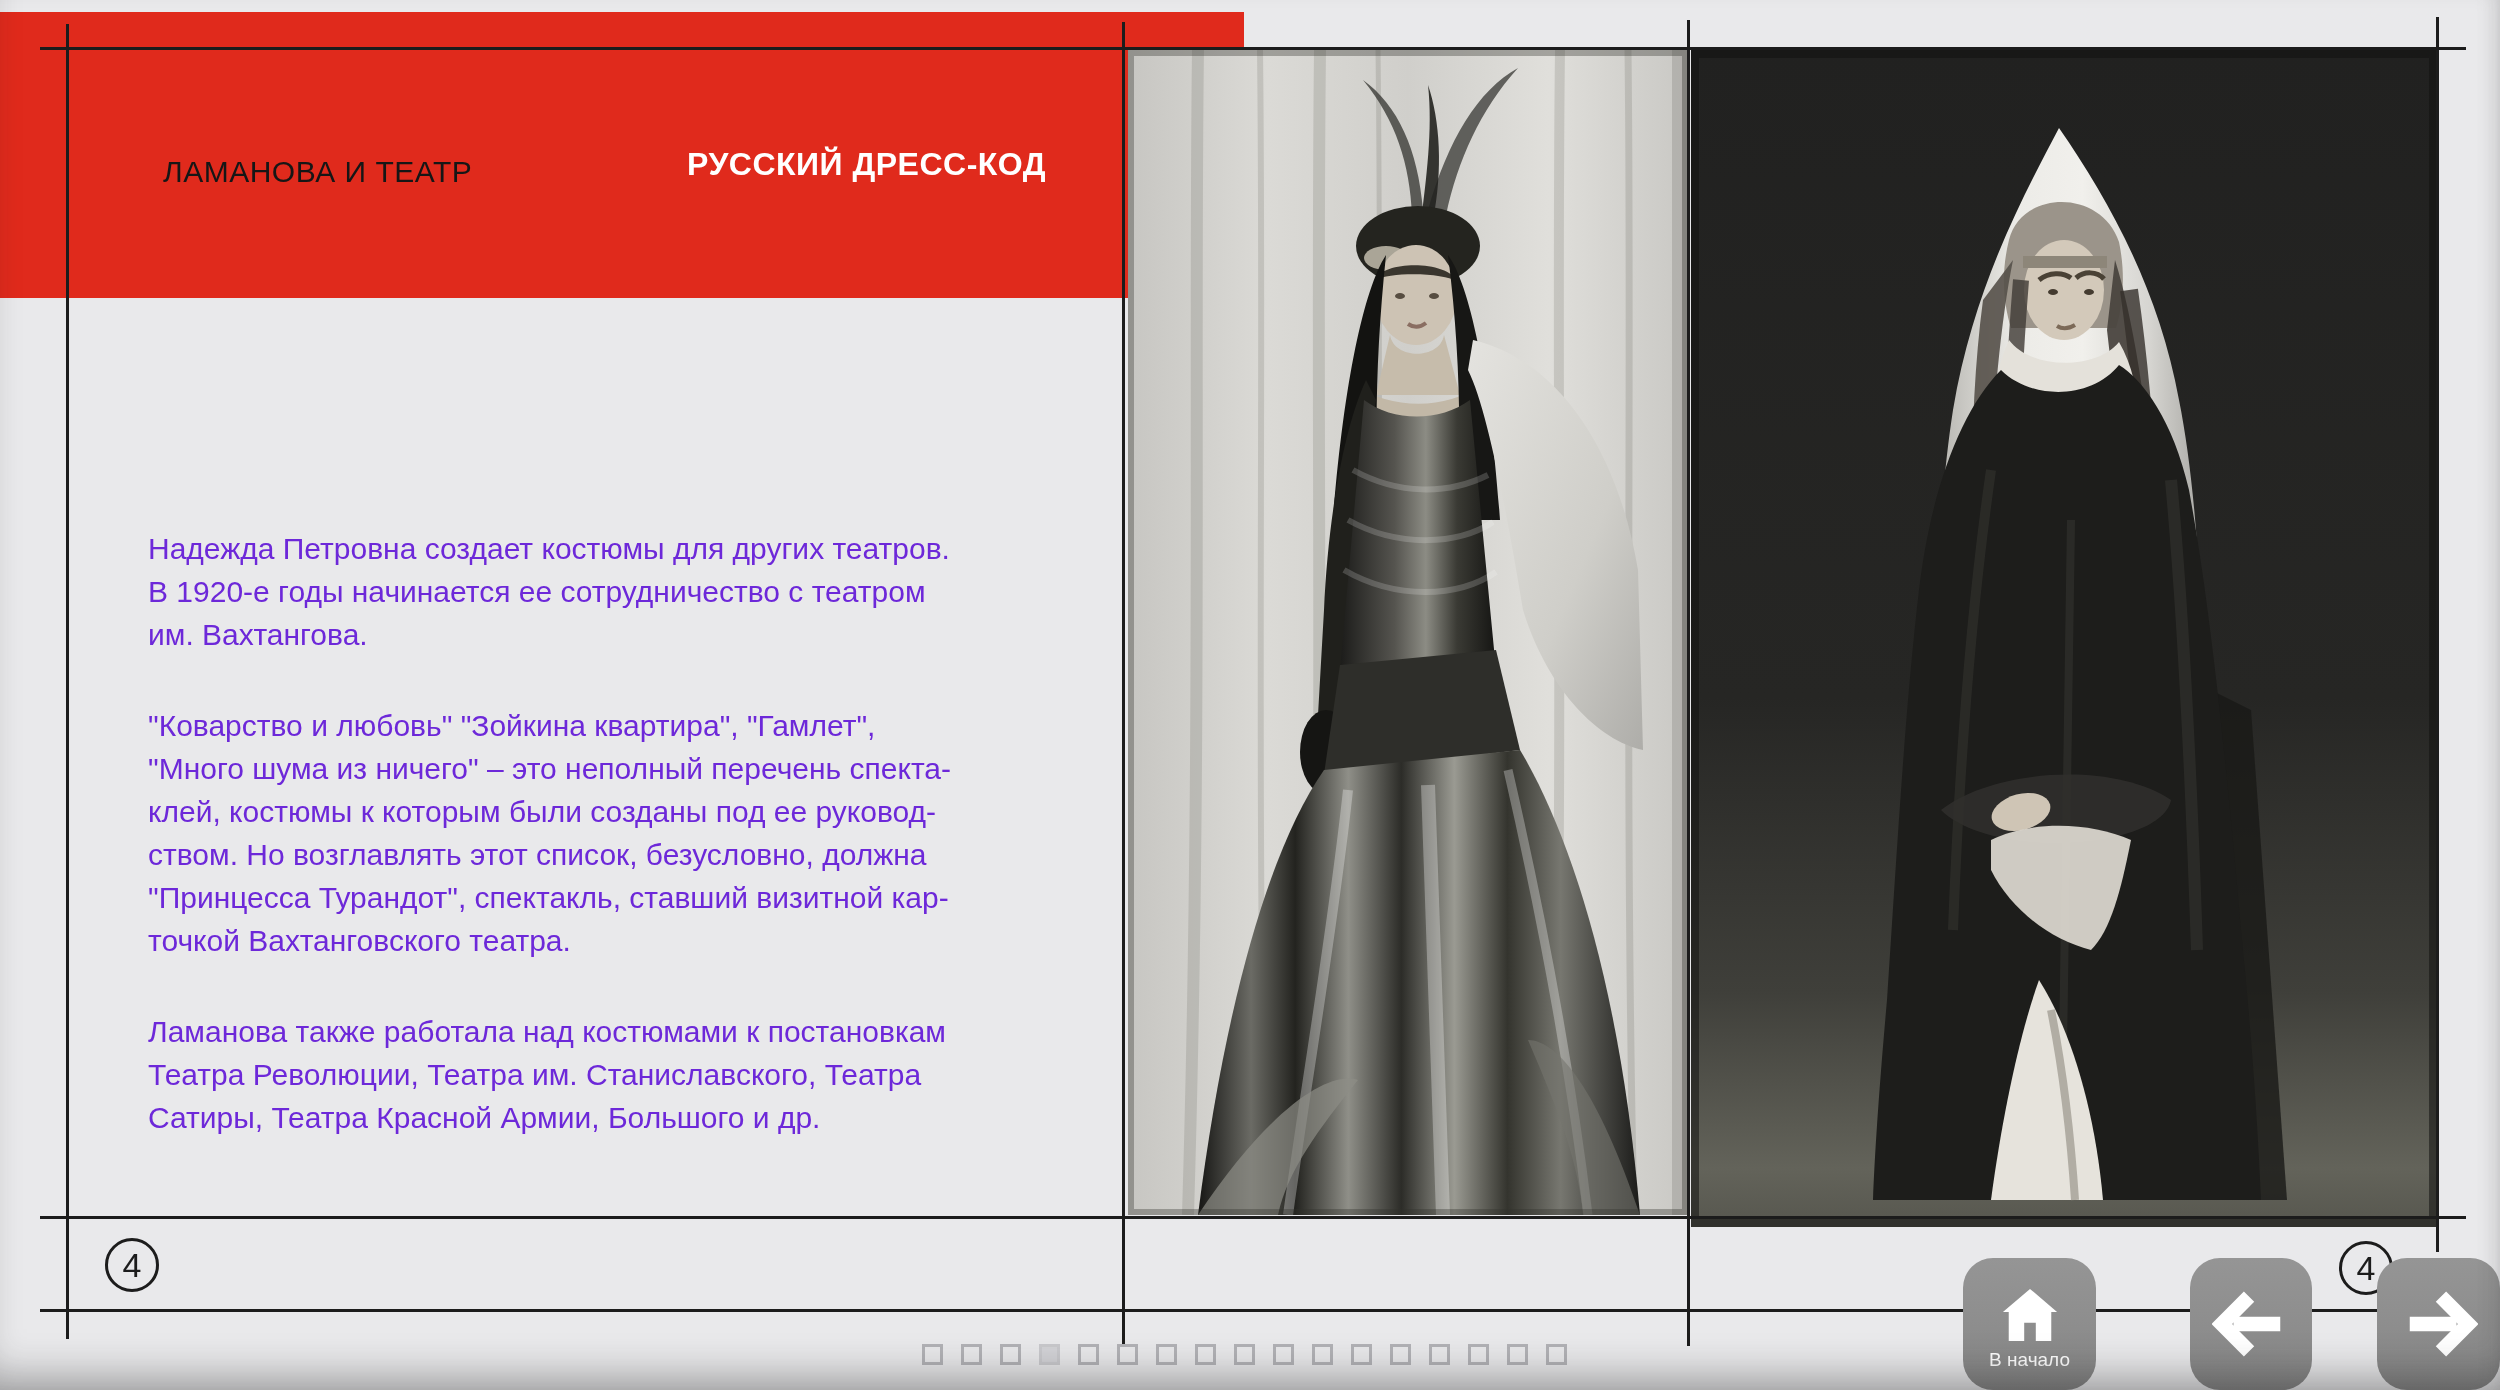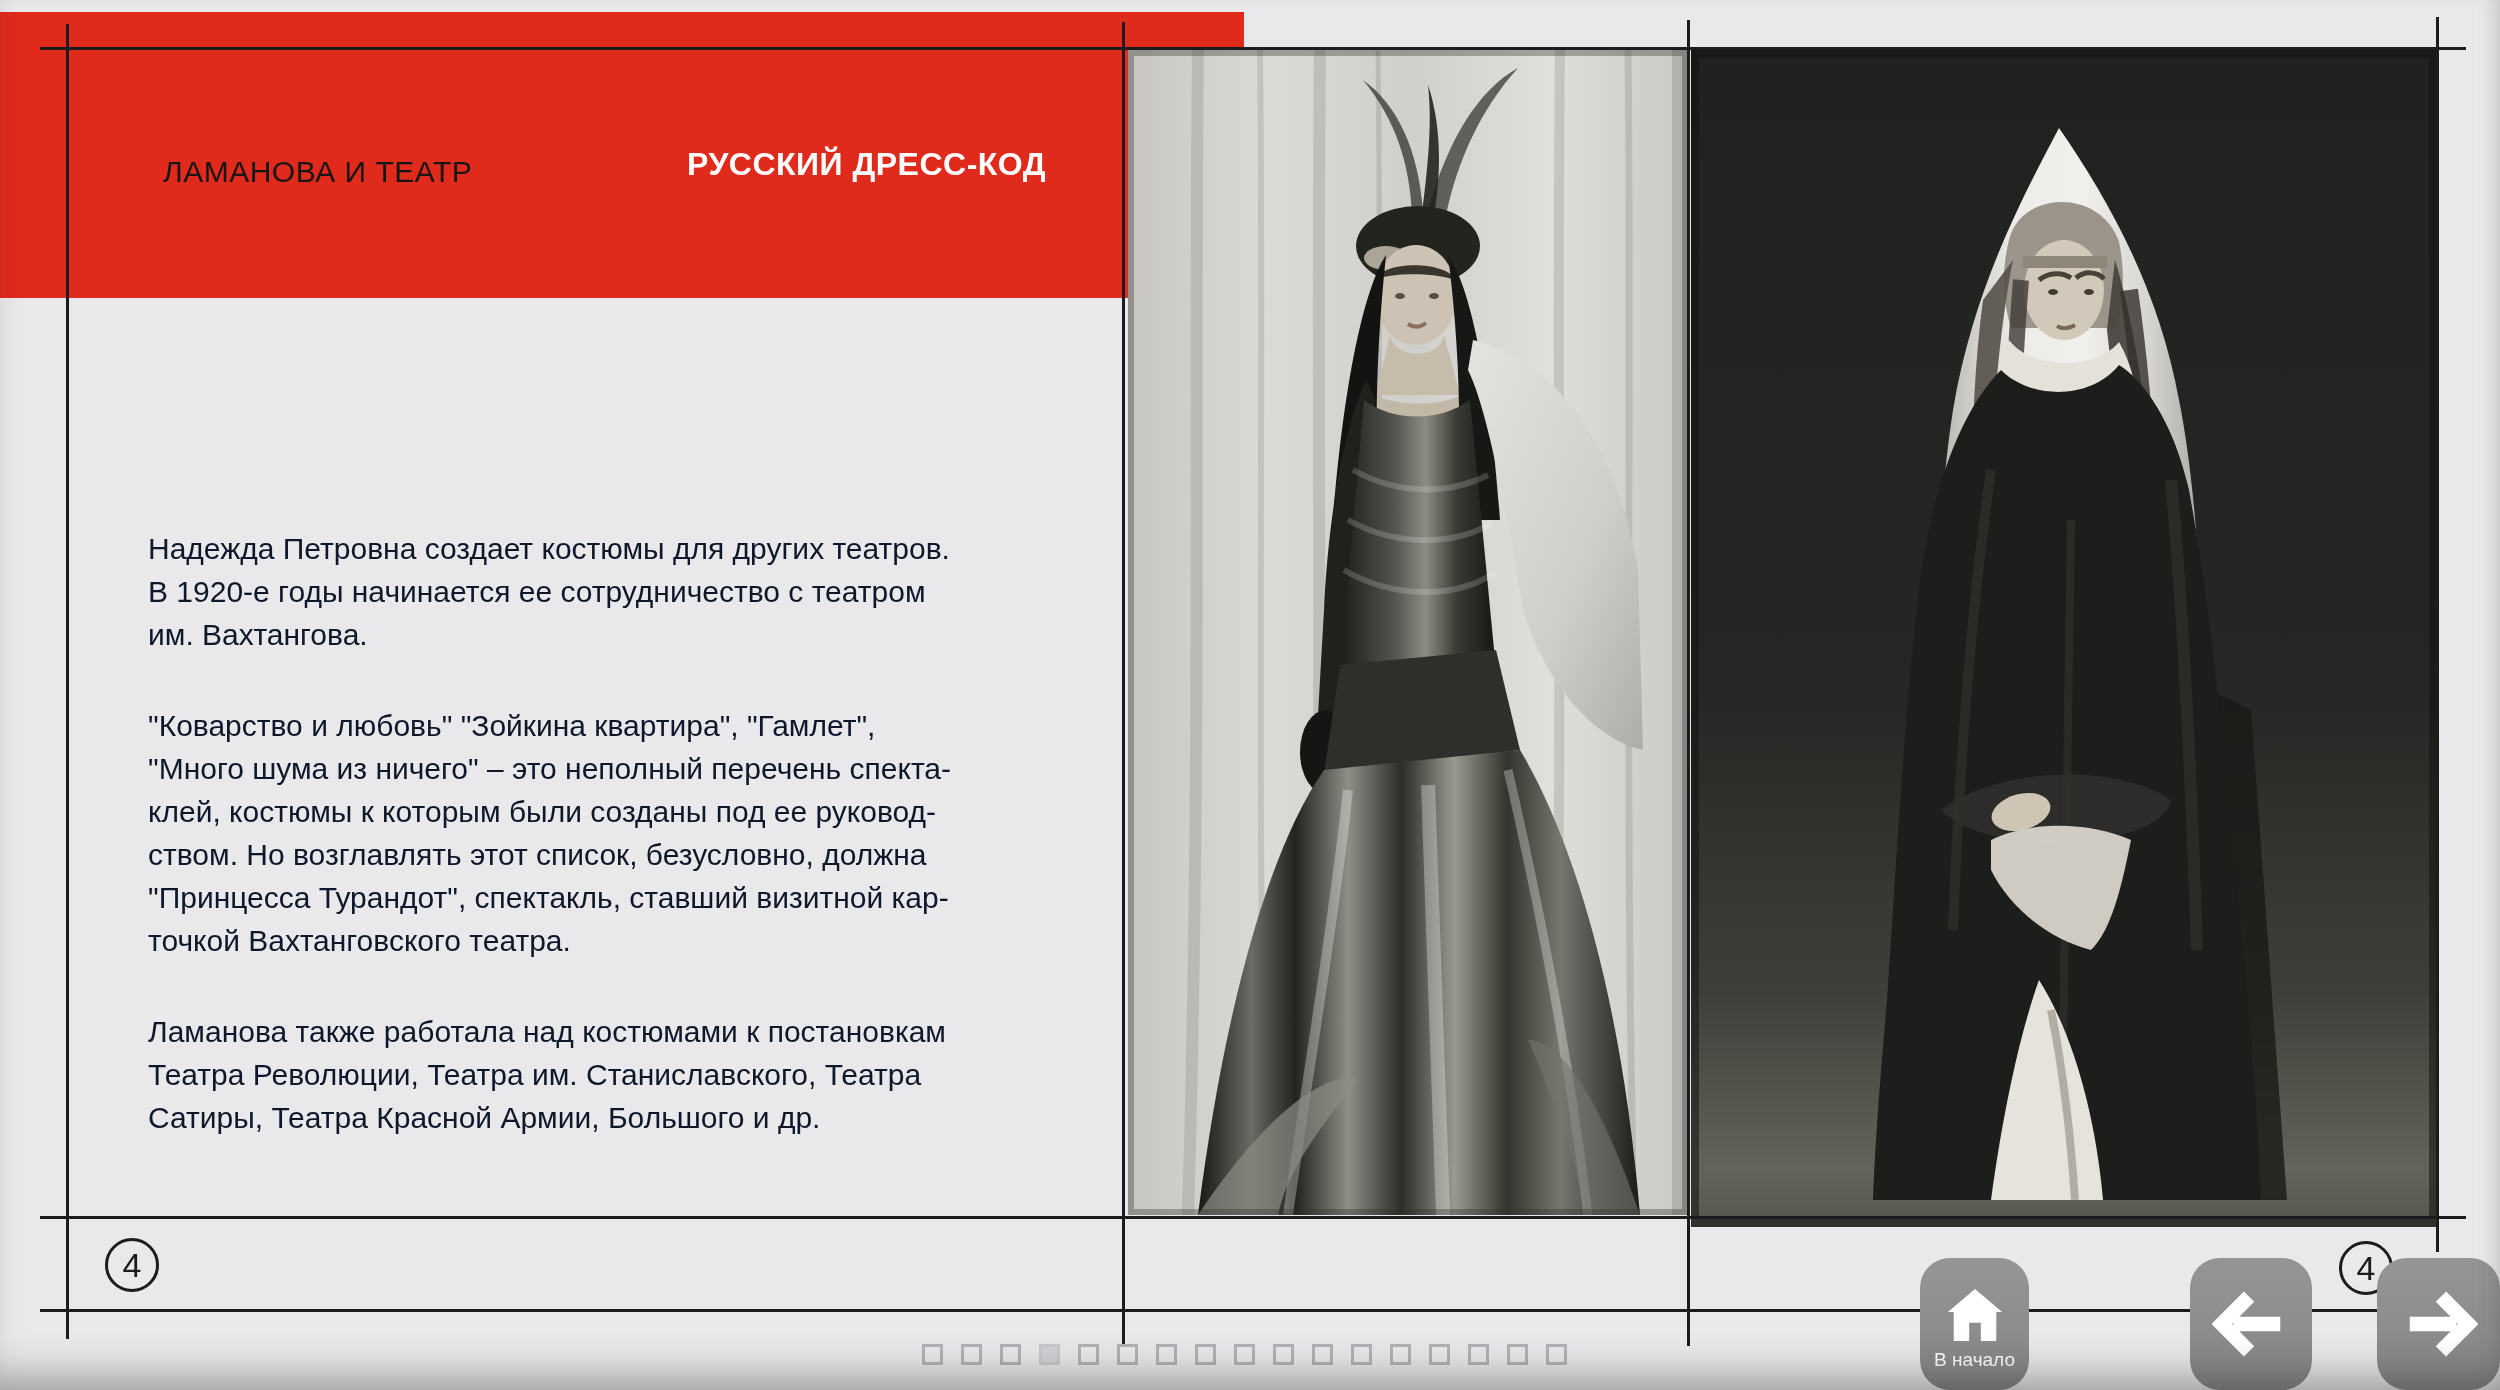--- a/index.html
+++ b/index.html
@@ -9,21 +9,21 @@
     font-family:"Liberation Sans","DejaVu Sans",sans-serif;
     color:#1c1c1c;
   }
   
   .banner{position:absolute;left:0;top:12px;width:1244px;height:286px;background:#e02a1c;z-index:2;}
   .section-title{position:absolute;left:163px;top:143px;font-size:30px;font-weight:400;letter-spacing:.5px;color:#161616;}
   .project-title{position:absolute;left:687px;top:134px;font-size:32px;font-weight:700;letter-spacing:.5px;color:#ffffff;}
 
   
   .copy{position:absolute;left:148px;top:527px;width:845px;z-index:2;}
-  .copy p{margin:0 0 48px 0;font-size:30px;line-height:43px;color:#0f172a;white-space:pre-line;}
+  .copy p{margin:0 0 48px 0;font-size:30px;line-height:43px;color:#6d28d9;white-space:pre-line;}
 
   
   .photo{position:absolute;overflow:hidden;z-index:3;}
   .photo svg{display:block;width:100%;height:100%;}
   .photo1{left:1128px;top:50px;width:560px;height:1165px;}
   .photo2{left:1691px;top:50px;width:746px;height:1177px;}
 
   
   .hl,.vl{position:absolute;background:#1c1c1c;z-index:5;}
   .hl{height:3px;}
@@ -46,21 +46,21 @@
   
   .progress{position:absolute;left:922px;top:1344px;display:flex;gap:18px;z-index:6;}
   .dot{width:15px;height:15px;border:3px solid #b2b2b6;background:transparent;}
   .dot.active{border-color:#c9c9cd;background:#d3d3d7;}
 
   
   .navbtn{position:absolute;border:none;cursor:pointer;z-index:8;
     background:linear-gradient(#959595,#868686);border-radius:30px;
     display:flex;flex-direction:column;align-items:center;justify-content:center;
     padding:0;color:#fff;font-family:inherit;}
-  .btn-home{left:1920px;top:1258px;width:109px;height:132px;}
+  .btn-home{left:1963px;top:1258px;width:133px;height:132px;}
   .btn-prev{left:2190px;top:1258px;width:122px;height:132px;}
   .btn-next{left:2377px;top:1258px;width:123px;height:132px;}
   .btn-home .glyph{margin-top:6px;}
   .btn-home .btn-label{font-size:19px;line-height:1;margin-top:6px;color:#fff;}
   .glyph{display:block;}
 
   
   .edge-shade{position:absolute;inset:0;pointer-events:none;z-index:9;
     box-shadow:inset 0 -34px 40px -22px rgba(35,35,35,.4), inset -14px 0 24px -18px rgba(60,60,60,.25);}
 </style>

